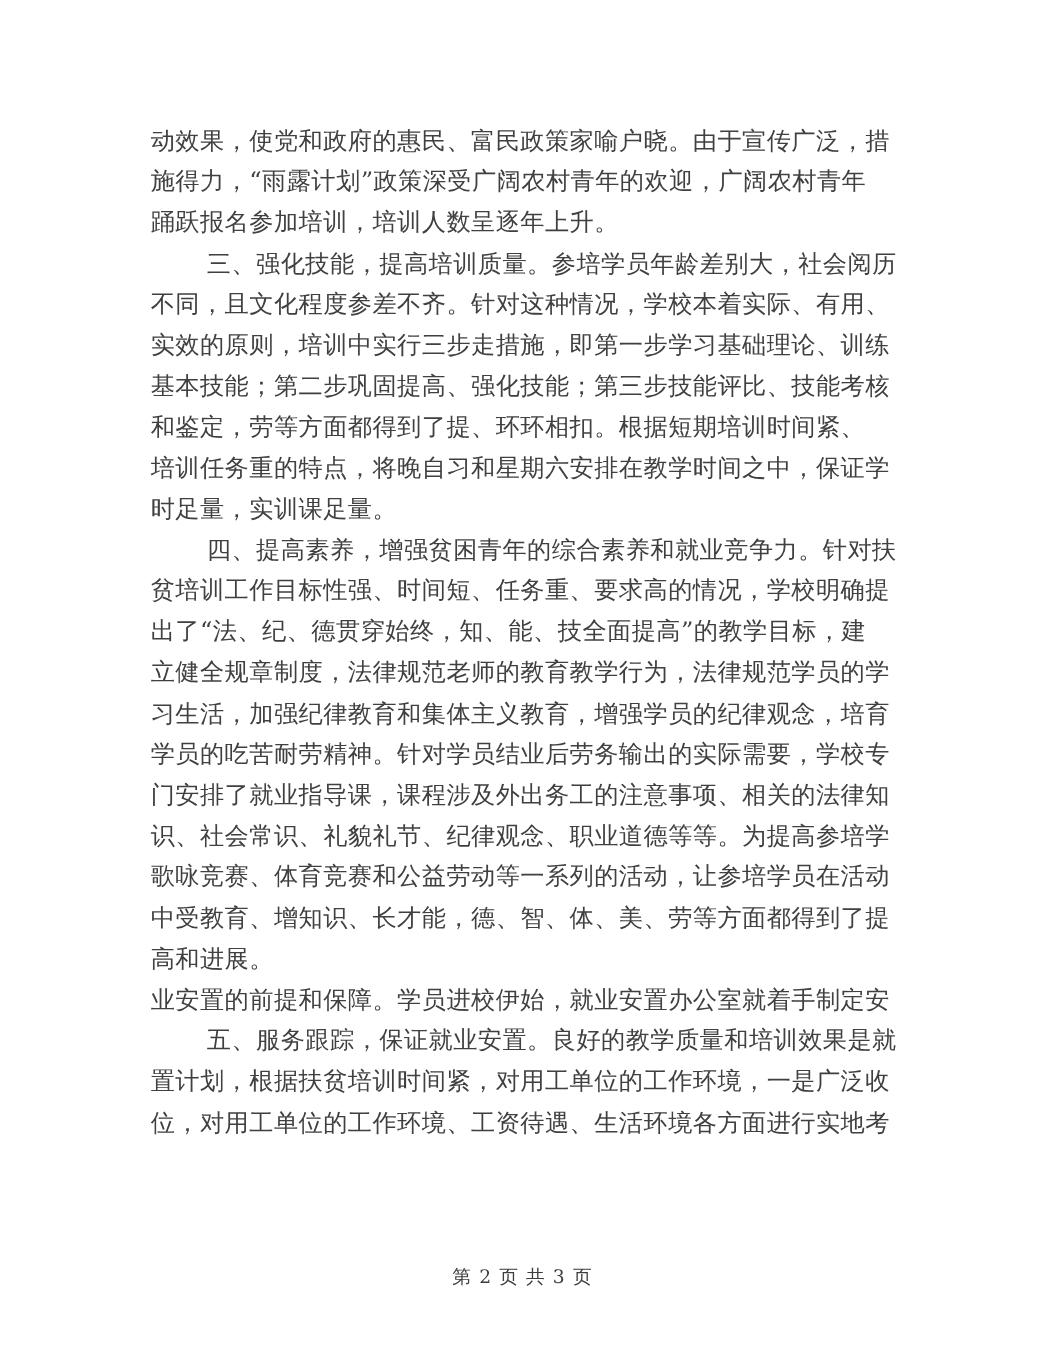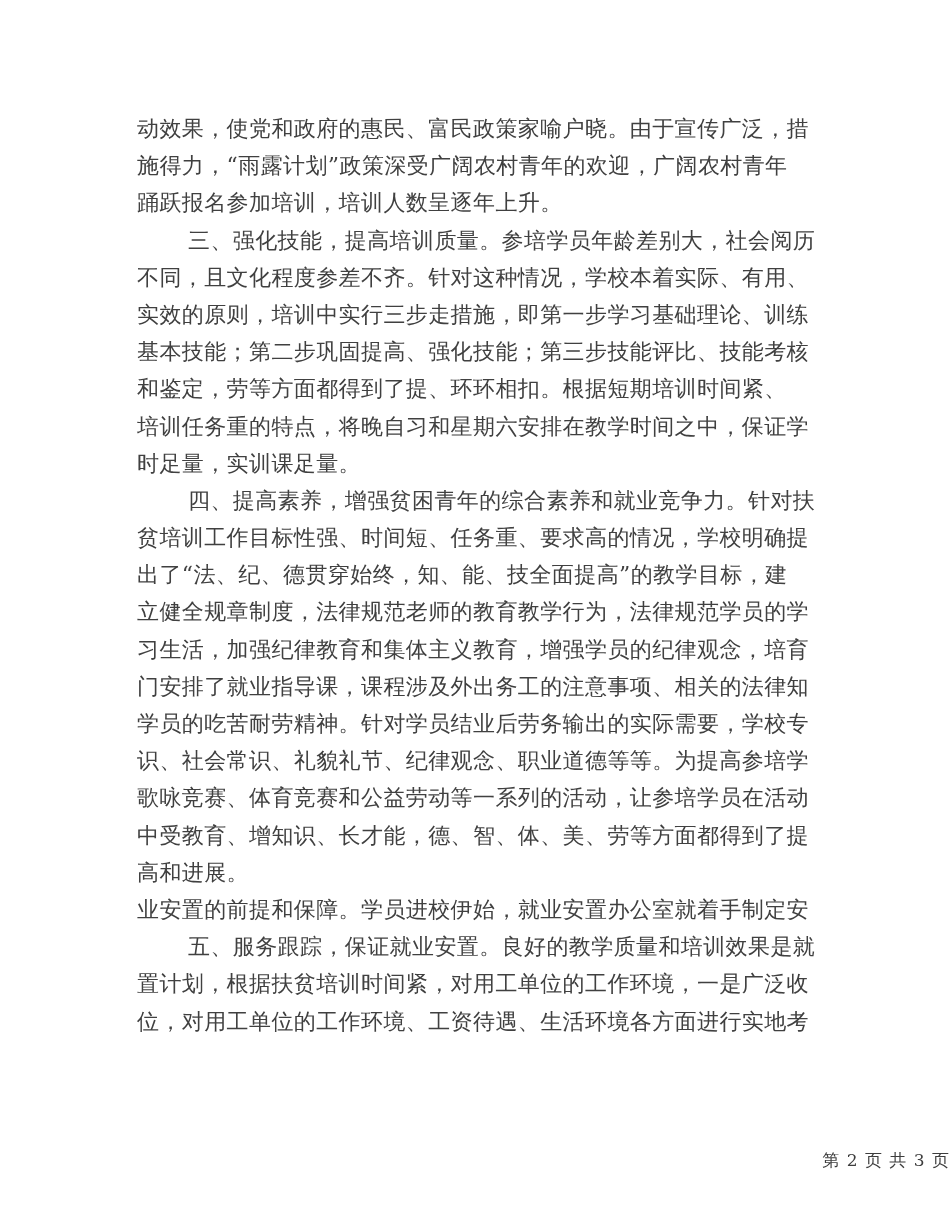--- a/index.html
+++ b/index.html
@@ -30,21 +30,21 @@
     color: #404040;
   }
   .text-line.indent {
     padding-left: 51px;
   }
   .page-footer {
     position: absolute;
     top: 1149px;
     left: 0;
     width: 950px;
-    text-align: right;
+    text-align: center;
   }
   .page-footer span {
     font-size: 17px;
     letter-spacing: 1px;
     color: #3d3d3d;
   }
 </style>
 </head>
 <body>
 
@@ -58,22 +58,22 @@
       <div class="text-line">实效的原则，培训中实行三步走措施，即第一步学习基础理论、训练</div>
       <div class="text-line">基本技能；第二步巩固提高、强化技能；第三步技能评比、技能考核</div>
       <div class="text-line">和鉴定，劳等方面都得到了提、环环相扣。根据短期培训时间紧、</div>
       <div class="text-line">培训任务重的特点，将晚自习和星期六安排在教学时间之中，保证学</div>
       <div class="text-line">时足量，实训课足量。</div>
       <div class="text-line indent">四、提高素养，增强贫困青年的综合素养和就业竞争力。针对扶</div>
       <div class="text-line">贫培训工作目标性强、时间短、任务重、要求高的情况，学校明确提</div>
       <div class="text-line">出了“法、纪、德贯穿始终，知、能、技全面提高”的教学目标，建</div>
       <div class="text-line">立健全规章制度，法律规范老师的教育教学行为，法律规范学员的学</div>
       <div class="text-line">习生活，加强纪律教育和集体主义教育，增强学员的纪律观念，培育</div>
+      <div class="text-line">学员的吃苦耐劳精神。针对学员结业后劳务输出的实际需要，学校专</div>
       <div class="text-line">门安排了就业指导课，课程涉及外出务工的注意事项、相关的法律知</div>
-      <div class="text-line">学员的吃苦耐劳精神。针对学员结业后劳务输出的实际需要，学校专</div>
       <div class="text-line">识、社会常识、礼貌礼节、纪律观念、职业道德等等。为提高参培学</div>
       <div class="text-line">歌咏竞赛、体育竞赛和公益劳动等一系列的活动，让参培学员在活动</div>
       <div class="text-line">中受教育、增知识、长才能，德、智、体、美、劳等方面都得到了提</div>
       <div class="text-line">高和进展。</div>
       <div class="text-line">业安置的前提和保障。学员进校伊始，就业安置办公室就着手制定安</div>
       <div class="text-line indent">五、服务跟踪，保证就业安置。良好的教学质量和培训效果是就</div>
       <div class="text-line">置计划，根据扶贫培训时间紧，对用工单位的工作环境，一是广泛收</div>
       <div class="text-line">位，对用工单位的工作环境、工资待遇、生活环境各方面进行实地考</div>
     </div>
   <div class="page-footer">

